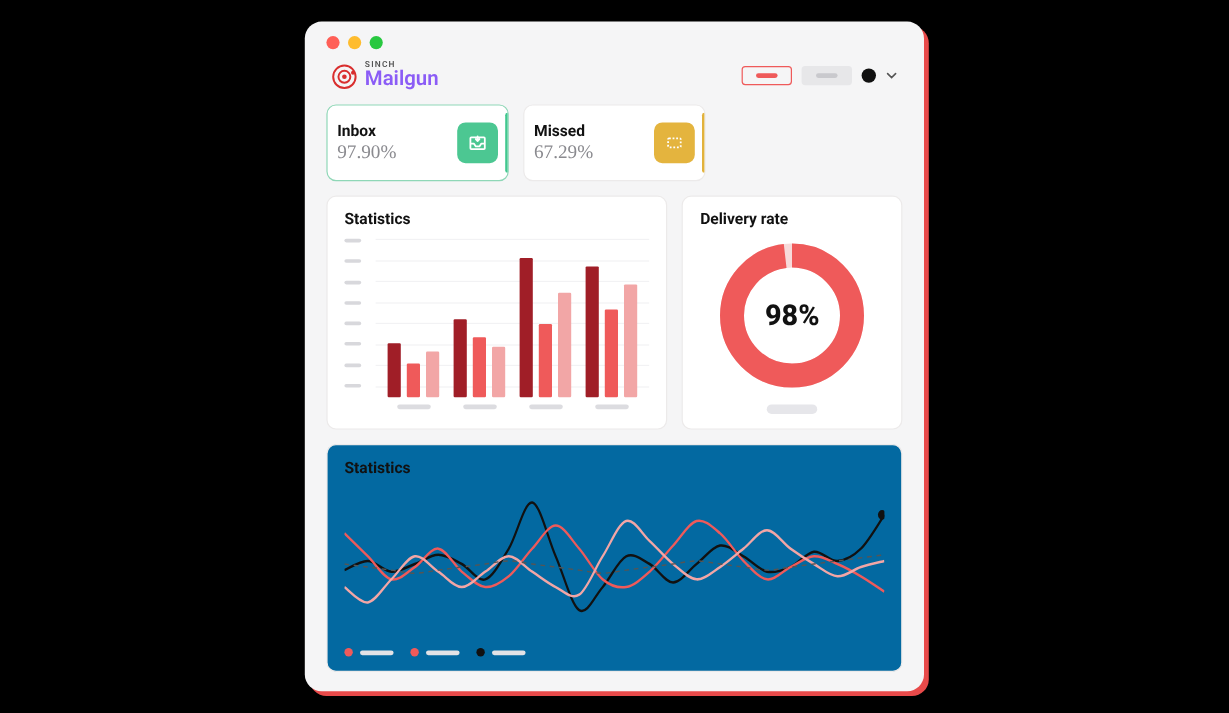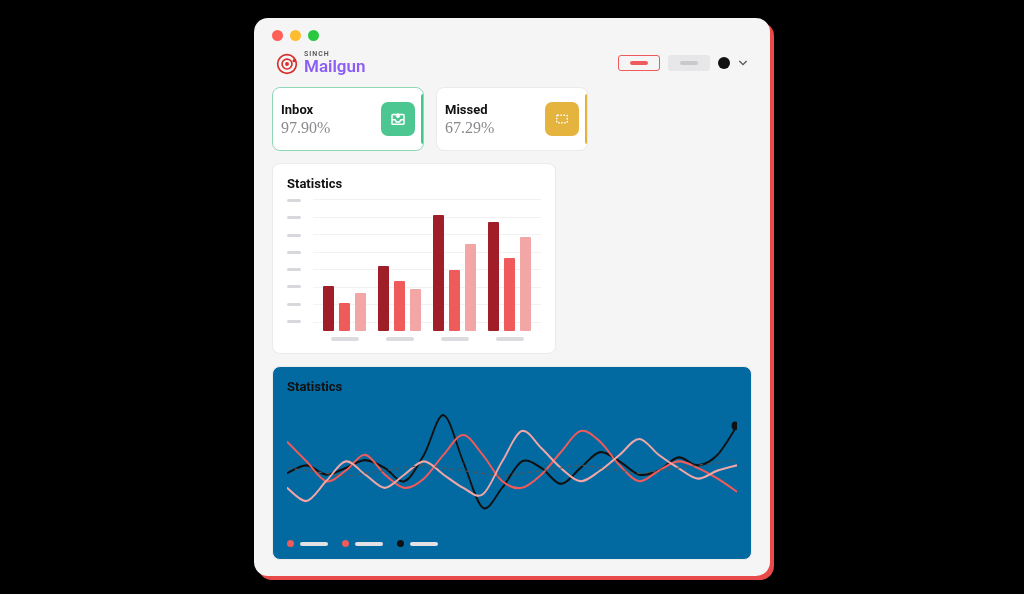--- a/index.html
+++ b/index.html
@@ -202,20 +202,33 @@
                   <div class="bar b2" style="height: 73.16px;"></div>
                   <div class="bar b3" style="height: 94.4px;"></div>
                 </div>
                 <div class="xlabel"></div>
               </div>
             </div>
         </div>
       </div>
     </div>
 
+    <div class="panel">
+      <div class="panel-title">Delivery rate</div>
+      <div class="delivery-body">
+        <div class="donut-wrap">
+          <svg class="donut-svg" width="128" height="128" viewBox="0 0 128 128">
+            <circle cx="64" cy="64" r="50" fill="none" stroke="#f7dada" stroke-width="20"></circle>
+            <circle id="donut-arc" cx="64" cy="64" r="50" fill="none" stroke="#ef5a5a" stroke-width="20" stroke-linecap="butt" stroke-dasharray="307.87608005179976 6.2831853071795924"></circle>
+          </svg>
+          <div class="donut-center">98%</div>
+        </div>
+        <div class="donut-sub"></div>
+      </div>
+    </div>
   </div>
 
   <div class="stats-panel">
     <div class="panel-title">Statistics</div>
     <div class="stats-chart">
       <svg id="lines-svg" width="100%" height="100%" viewBox="0 0 460 110" preserveAspectRatio="none">
           <path d="M0 59.4 C 3.3333333333333335 58.3, 13.333333333333332 52.61666666666666, 20 52.8 C 26.666666666666668 52.983333333333334, 33.333333333333336 60.13333333333333, 40 60.5 C 46.666666666666664 60.86666666666667, 53.333333333333336 57.016666666666666, 60 55 C 66.66666666666667 52.983333333333334, 73.33333333333333 48.39999999999999, 80 48.39999999999999 C 86.66666666666667 48.39999999999999, 93.33333333333333 52.06666666666666, 100 55 C 106.66666666666667 57.93333333333334, 113.33333333333333 67.83333333333333, 120 66 C 126.66666666666667 64.16666666666667, 133.33333333333334 53.166666666666664, 140 44 C 146.66666666666666 34.833333333333336, 153.33333333333334 10.083333333333334, 160 11 C 166.66666666666666 11.916666666666666, 173.33333333333334 36.66666666666666, 180 49.49999999999999 C 186.66666666666666 62.33333333333333, 193.33333333333334 84.33333333333333, 200 88 C 206.66666666666666 91.66666666666667, 213.33333333333334 77.91666666666667, 220 71.5 C 226.66666666666666 65.08333333333333, 233.33333333333334 52.24999999999999, 240 49.49999999999999 C 246.66666666666666 46.74999999999999, 253.33333333333334 51.88333333333333, 260 55 C 266.6666666666667 58.11666666666667, 273.3333333333333 68.2, 280 68.2 C 286.6666666666667 68.2, 293.3333333333333 59.4, 300 55 C 306.6666666666667 50.6, 313.3333333333333 42.71666666666667, 320 41.8 C 326.6666666666667 40.883333333333326, 333.3333333333333 46.383333333333326, 340 49.49999999999999 C 346.6666666666667 52.61666666666666, 353.3333333333333 59.21666666666667, 360 60.5 C 366.6666666666667 61.78333333333333, 373.3333333333333 59.583333333333336, 380 57.2 C 386.6666666666667 54.81666666666667, 393.3333333333333 46.93333333333334, 400 46.2 C 406.6666666666667 45.46666666666667, 413.3333333333333 53.166666666666664, 420 52.8 C 426.6666666666667 52.43333333333333, 433.3333333333333 49.5, 440 44 C 446.6666666666667 38.5, 456.6666666666667 23.833333333333343, 460 19.80000000000001" fill="none" stroke="#111111" stroke-width="1.8"></path>
           <path d="M0 33 C 3.3333333333333335 35.75, 13.333333333333332 43.99999999999999, 20 49.49999999999999 C 26.666666666666668 54.99999999999999, 33.333333333333336 64.71666666666667, 40 66 C 46.666666666666664 67.28333333333333, 53.333333333333336 60.86666666666667, 60 57.2 C 66.66666666666667 53.53333333333334, 73.33333333333333 43.45, 80 44 C 86.66666666666667 44.55, 93.33333333333333 55.916666666666664, 100 60.5 C 106.66666666666667 65.08333333333333, 113.33333333333333 70.95, 120 71.5 C 126.66666666666667 72.05, 133.33333333333334 68.38333333333334, 140 63.800000000000004 C 146.66666666666666 59.21666666666667, 153.33333333333334 50.05, 160 44 C 166.66666666666666 37.95, 173.33333333333334 27.5, 180 27.5 C 186.66666666666666 27.5, 193.33333333333334 37.583333333333336, 200 44 C 206.66666666666666 50.416666666666664, 213.33333333333334 61.416666666666664, 220 66 C 226.66666666666666 70.58333333333333, 233.33333333333334 72.41666666666667, 240 71.5 C 246.66666666666666 70.58333333333333, 253.33333333333334 65.45, 260 60.5 C 266.6666666666667 55.55, 273.3333333333333 47.849999999999994, 280 41.8 C 286.6666666666667 35.75, 293.3333333333333 25.666666666666668, 300 24.200000000000003 C 306.6666666666667 22.733333333333338, 313.3333333333333 28.233333333333334, 320 33 C 326.6666666666667 37.766666666666666, 333.3333333333333 47.3, 340 52.8 C 346.6666666666667 58.3, 353.3333333333333 65.26666666666667, 360 66 C 366.6666666666667 66.73333333333333, 373.3333333333333 59.95, 380 57.2 C 386.6666666666667 54.45, 393.3333333333333 49.86666666666666, 400 49.49999999999999 C 406.6666666666667 49.133333333333326, 413.3333333333333 52.61666666666667, 420 55 C 426.6666666666667 57.38333333333333, 433.3333333333333 60.50000000000001, 440 63.800000000000004 C 446.6666666666667 67.10000000000001, 456.6666666666667 72.96666666666667, 460 74.8" fill="none" stroke="#ef5a5a" stroke-width="1.8"></path>
           <path d="M0 71.5 C 3.3333333333333335 73.33333333333333, 13.333333333333332 83.41666666666667, 20 82.5 C 26.666666666666668 81.58333333333333, 33.333333333333336 71.5, 40 66 C 46.666666666666664 60.5, 53.333333333333336 50.41666666666666, 60 49.49999999999999 C 66.66666666666667 48.58333333333333, 73.33333333333333 56.83333333333333, 80 60.5 C 86.66666666666667 64.16666666666667, 93.33333333333333 71.5, 100 71.5 C 106.66666666666667 71.5, 113.33333333333333 64.16666666666667, 120 60.5 C 126.66666666666667 56.83333333333333, 133.33333333333334 49.49999999999999, 140 49.49999999999999 C 146.66666666666666 49.49999999999999, 153.33333333333334 56.83333333333333, 160 60.5 C 166.66666666666666 64.16666666666667, 173.33333333333334 68.75, 180 71.5 C 186.66666666666666 74.25, 193.33333333333334 80.66666666666667, 200 77 C 206.66666666666666 73.33333333333333, 213.33333333333334 58.29999999999999, 220 49.49999999999999 C 226.66666666666666 40.699999999999996, 233.33333333333334 26.033333333333335, 240 24.200000000000003 C 246.66666666666666 22.36666666666667, 253.33333333333334 33.36666666666667, 260 38.5 C 266.6666666666667 43.63333333333333, 273.3333333333333 50.416666666666664, 280 55 C 286.6666666666667 59.583333333333336, 293.3333333333333 65.63333333333333, 300 66 C 306.6666666666667 66.36666666666667, 313.3333333333333 60.86666666666667, 320 57.2 C 326.6666666666667 53.53333333333334, 333.3333333333333 48.4, 340 44 C 346.6666666666667 39.6, 353.3333333333333 30.799999999999997, 360 30.799999999999997 C 366.6666666666667 30.799999999999997, 373.3333333333333 39.96666666666667, 380 44 C 386.6666666666667 48.03333333333333, 393.3333333333333 51.7, 400 55 C 406.6666666666667 58.3, 413.3333333333333 63.43333333333334, 420 63.800000000000004 C 426.6666666666667 64.16666666666667, 433.3333333333333 59.03333333333334, 440 57.2 C 446.6666666666667 55.36666666666667, 456.6666666666667 53.53333333333333, 460 52.8" fill="none" stroke="#f2a6a6" stroke-width="1.8"></path>
           <path d="M0 55 C 3.3333333333333335 55.36666666666667, 13.333333333333332 56.46666666666667, 20 57.2 C 26.666666666666668 57.93333333333334, 33.333333333333336 58.666666666666664, 40 59.4 C 46.666666666666664 60.13333333333333, 53.333333333333336 61.6, 60 61.6 C 66.66666666666667 61.6, 73.33333333333333 60.13333333333333, 80 59.4 C 86.66666666666667 58.666666666666664, 93.33333333333333 57.93333333333334, 100 57.2 C 106.66666666666667 56.46666666666667, 113.33333333333333 55.733333333333334, 120 55 C 126.66666666666667 54.266666666666666, 133.33333333333334 52.8, 140 52.8 C 146.66666666666666 52.8, 153.33333333333334 54.266666666666666, 160 55 C 166.66666666666666 55.733333333333334, 173.33333333333334 56.46666666666667, 180 57.2 C 186.66666666666666 57.93333333333334, 193.33333333333334 58.666666666666664, 200 59.4 C 206.66666666666666 60.13333333333333, 213.33333333333334 61.6, 220 61.6 C 226.66666666666666 61.6, 233.33333333333334 60.13333333333333, 240 59.4 C 246.66666666666666 58.666666666666664, 253.33333333333334 57.93333333333334, 260 57.2 C 266.6666666666667 56.46666666666667, 273.3333333333333 55.733333333333334, 280 55 C 286.6666666666667 54.266666666666666, 293.3333333333333 52.8, 300 52.8 C 306.6666666666667 52.8, 313.3333333333333 54.266666666666666, 320 55 C 326.6666666666667 55.733333333333334, 333.3333333333333 56.46666666666667, 340 57.2 C 346.6666666666667 57.93333333333334, 353.3333333333333 59.4, 360 59.4 C 366.6666666666667 59.4, 373.3333333333333 57.93333333333334, 380 57.2 C 386.6666666666667 56.46666666666667, 393.3333333333333 55.733333333333334, 400 55 C 406.6666666666667 54.266666666666666, 413.3333333333333 53.53333333333333, 420 52.8 C 426.6666666666667 52.06666666666666, 433.3333333333333 51.33333333333333, 440 50.599999999999994 C 446.6666666666667 49.86666666666666, 456.6666666666667 48.76666666666666, 460 48.39999999999999" fill="none" stroke="#555555" stroke-width="1" stroke-dasharray="4 4"></path>

